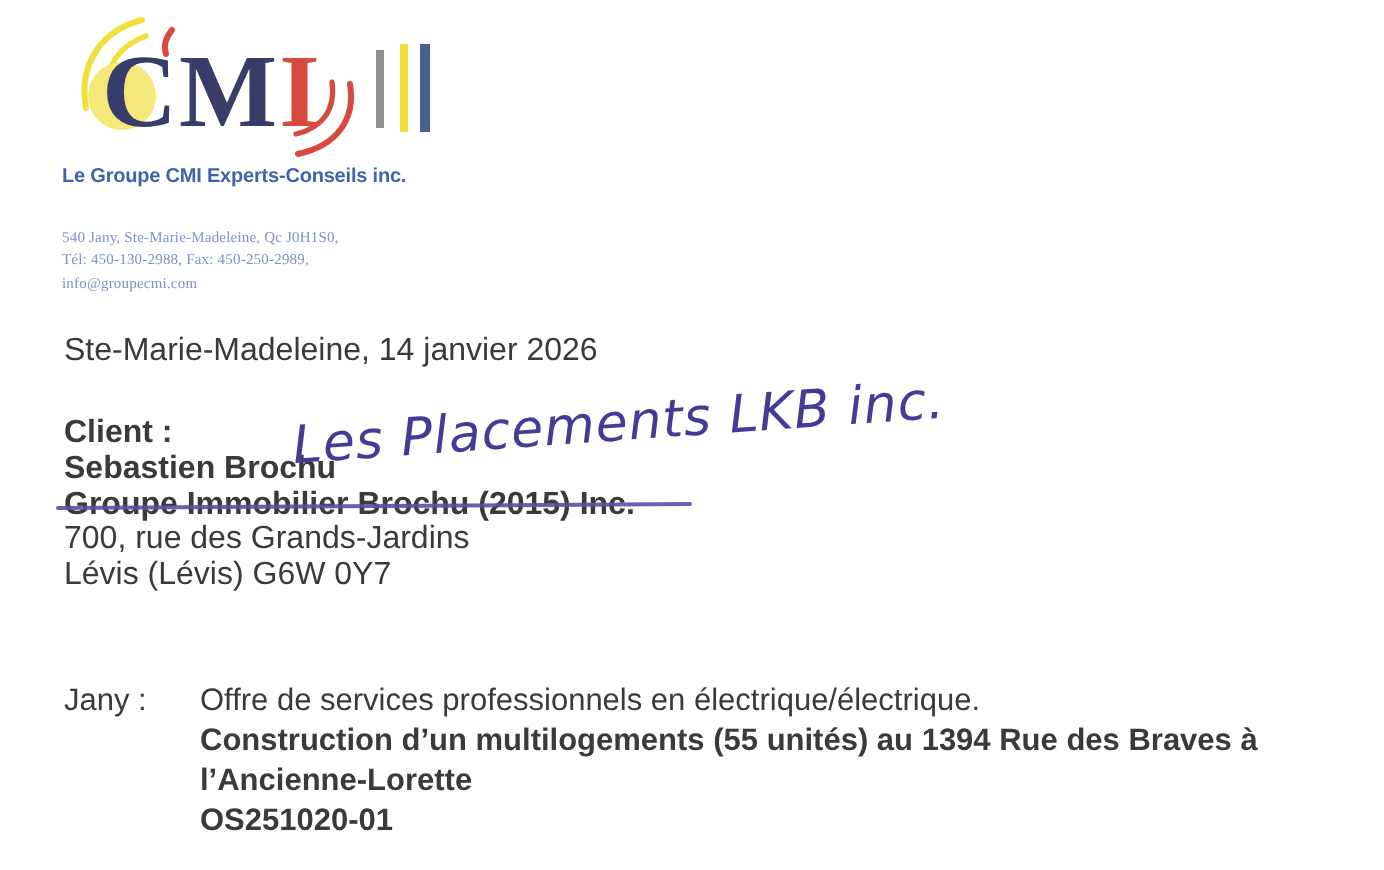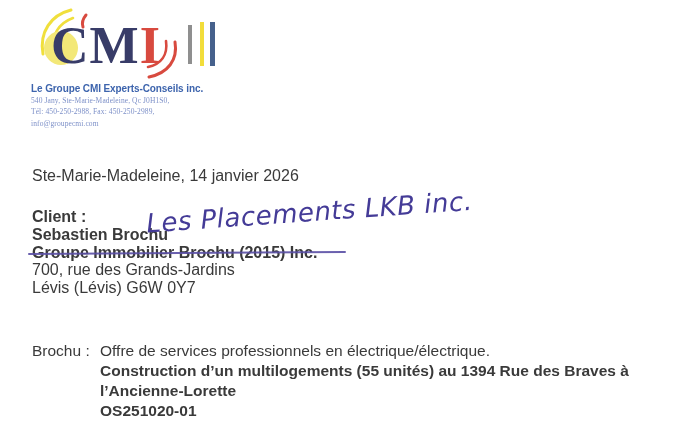--- a/index.html
+++ b/index.html
@@ -4,21 +4,21 @@
 <style>
   html,body{margin:0;padding:0;background:#fff;}
   .page{
     position:relative;width:672px;height:435px;background:#ffffff;overflow:hidden;
     font-family:"Liberation Sans", sans-serif;color:#3a3a3a;
   }
   
   .logo-wrap{position:absolute;left:38px;top:8px;width:190px;height:80px;}
   .company-block{position:absolute;left:31px;top:83px;line-height:11.5px;}
   .company-name{
-    font-size:10px;font-weight:bold;color:#3d64ad;letter-spacing:-0.1px;margin-bottom:0;
+    font-size:10px;font-weight:bold;color:#3d64ad;letter-spacing:-0.1px;margin-bottom:18px;
   }
   .company-line{font-size:7.5px;color:#7d90c8;letter-spacing:0.1px;font-family:Liberation Serif, serif;}
   
   .dateline{position:absolute;left:32px;top:167px;font-size:16px;text-align:center;}
   .client-block{position:absolute;left:32px;top:208px;font-size:16px;line-height:17.8px;}
   .bold{font-weight:bold;}
   .client-company{position:relative;display:inline-block;}
   .pen-strike{
     position:absolute;left:-4px;top:8.5px;width:318px;height:2.4px;
     background:#5a4fa5;border-radius:2px;transform:rotate(-0.35deg);opacity:0.9;
@@ -55,21 +55,21 @@
 
       <rect x="150" y="17" width="4" height="39" fill="#8f8f8f"></rect>
       <rect x="162" y="14" width="4" height="44" fill="#f2dd3a"></rect>
       <rect x="172" y="14" width="5" height="44" fill="#46618c"></rect>
     </svg>
   </div>
 
   <div class="company-block">
     <div class="company-name">Le Groupe CMI Experts-Conseils inc.</div>
     <div class="company-line">540 Jany, Ste-Marie-Madeleine, Qc J0H1S0,</div>
-    <div class="company-line">Tél: 450-250-2988, Fax: 450-250-2989,</div>
+    <div class="company-line">Tél: 450-130-2988, Fax: 450-250-2989,</div>
     <div class="company-line">info@groupecmi.com</div>
   </div>
 
   <div class="dateline">Ste-Marie-Madeleine, 14 janvier 2026</div>
 
   <div class="client-block">
     <div class="bold">Client :</div>
     <div class="bold">Sebastien Brochu</div>
     <div>
       <span class="bold client-company">
@@ -77,21 +77,21 @@
         <span class="pen-strike"></span>
       </span>
     </div>
     <div>700, rue des Grands-Jardins</div>
     <div>Lévis (Lévis) G6W 0Y7</div>
   </div>
 
   <div class="handwriting">Les Placements LKB inc.</div>
 
   <div class="subject-block">
-    <div class="subject-label">Brochu :</div>
+    <div class="subject-label">Jany :</div>
     <div class="subject-lines">
       <div>Offre de services professionnels en électrique/électrique.</div>
       <div class="bold">Construction d’un multilogements (55 unités) au 1394 Rue des Braves à</div>
       <div class="bold">l’Ancienne-Lorette</div>
       <div class="bold">OS251020-01</div>
     </div>
   </div>
 
 </div>
 

